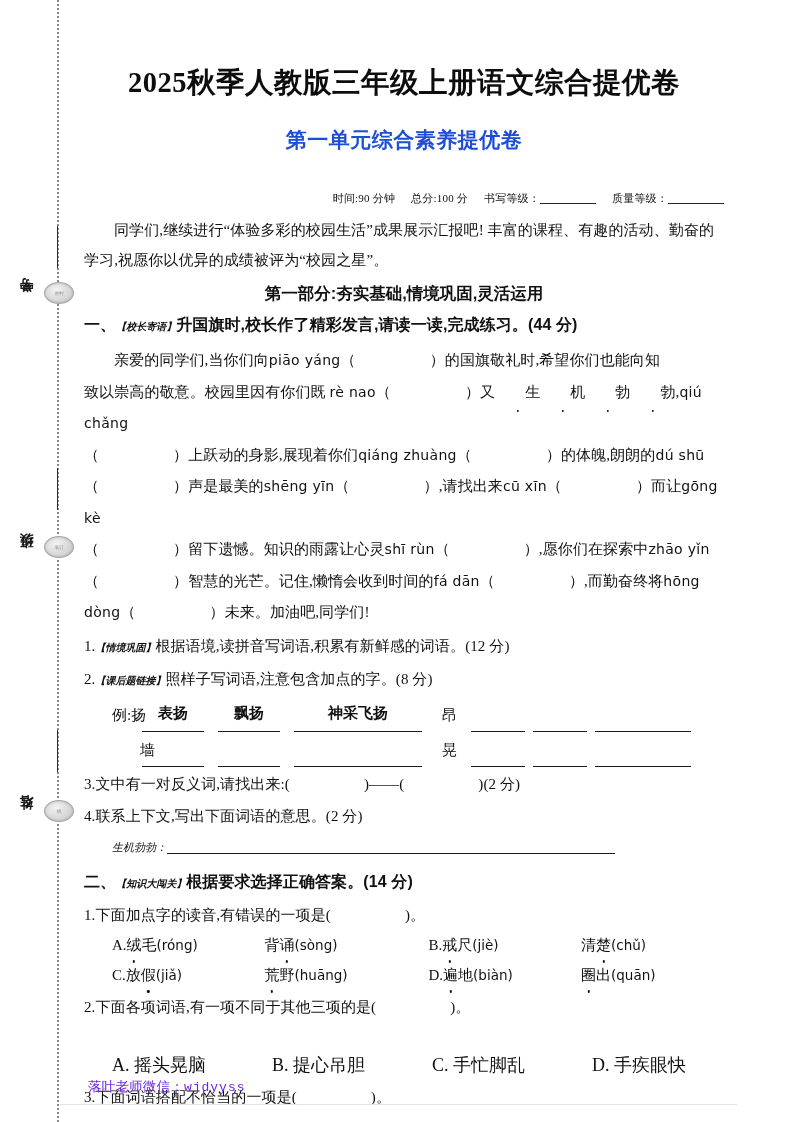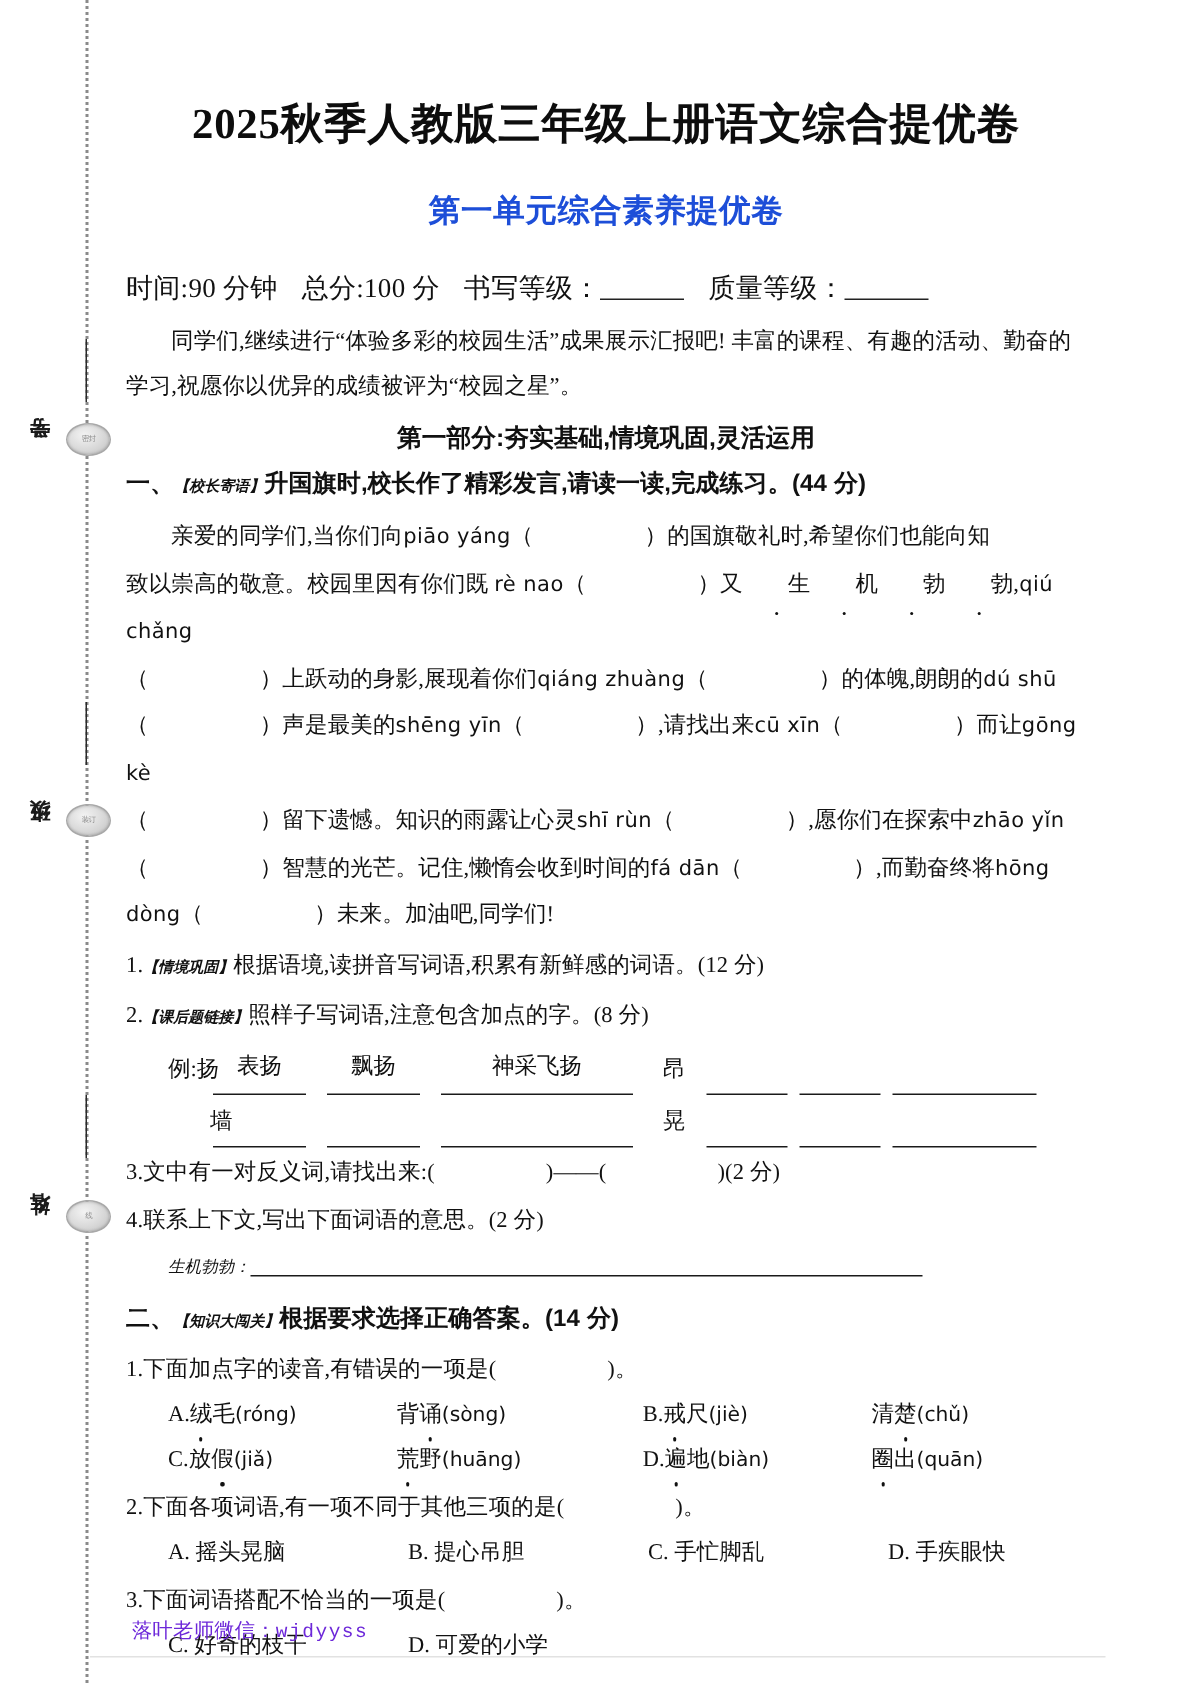--- a/index.html
+++ b/index.html
@@ -102,23 +102,23 @@
     margin-top: 24px;
     text-align: center;
     font-family: "Liberation Sans", sans-serif;
     font-weight: bold;
     font-size: 21px;
     letter-spacing: 0.5px;
     color: #1d4ed8;
   }
 
   .examinfo {
-    margin-top: 26px;
-    text-align: left;
-    font-size: 18px;
+    margin-top: 37px;
+    text-align: right;
+    font-size: 11px;
     letter-spacing: .2px;
     white-space: nowrap;
   }
   .examinfo .blank-u {
     display: inline-block;
     width: 56px;
     border-bottom: 1px solid #222;
     vertical-align: -2px;
   }
   .gap { display:inline-block; width: 16px; }
@@ -201,20 +201,21 @@
     line-height: 33px;
   }
   .ex-row { display: flex; align-items: flex-end; white-space: nowrap; }
   .ex-lead { width: 58px; text-indent: 0; padding-left: 28px; box-sizing: border-box; }
   .ex-lead.indent2 { padding-left: 56px; }
   .w-under {
     display: inline-block;
     border-bottom: 1.1px solid #1a1a1a;
     text-align: center;
     padding-bottom: 1px;
+    font-weight: bold;
   }
   .u-sm { width: 62px; }
   .u-lg { width: 128px; }
   .u-blank-sm { width: 54px; }
   .u-blank-md { width: 54px; }
   .u-blank-lg { width: 96px; }
   .sp8 { display:inline-block; width: 8px; }
   .sp14 { display:inline-block; width: 14px; }
   .sp20 { display:inline-block; width: 20px; }
 
@@ -238,21 +239,21 @@
     display: flex;
     padding-left: 28px;
     white-space: nowrap;
   }
   .choice-row .ci { }
   .c-a { width: 160px; }
   .c-b { width: 172px; }
   .c-c { width: 160px; }
   .c-d { width: 150px; }
 
-  .choice-row4 { display: flex; padding-left: 28px; font-size: 15px; line-height: 30px; white-space: nowrap; }
+  .choice-row4 { display: flex; padding-left: 28px; font-size: 18px; line-height: 30px; white-space: nowrap; margin-top: 28px; }
   .q4-a { width: 160px; }
   .q4-b { width: 160px; }
   .q4-c { width: 160px; }
 
   .py-inline {
     font-family: "DejaVu Sans", sans-serif;
     font-size: 13.5px;
   }
   .dotc {
     position: relative;

